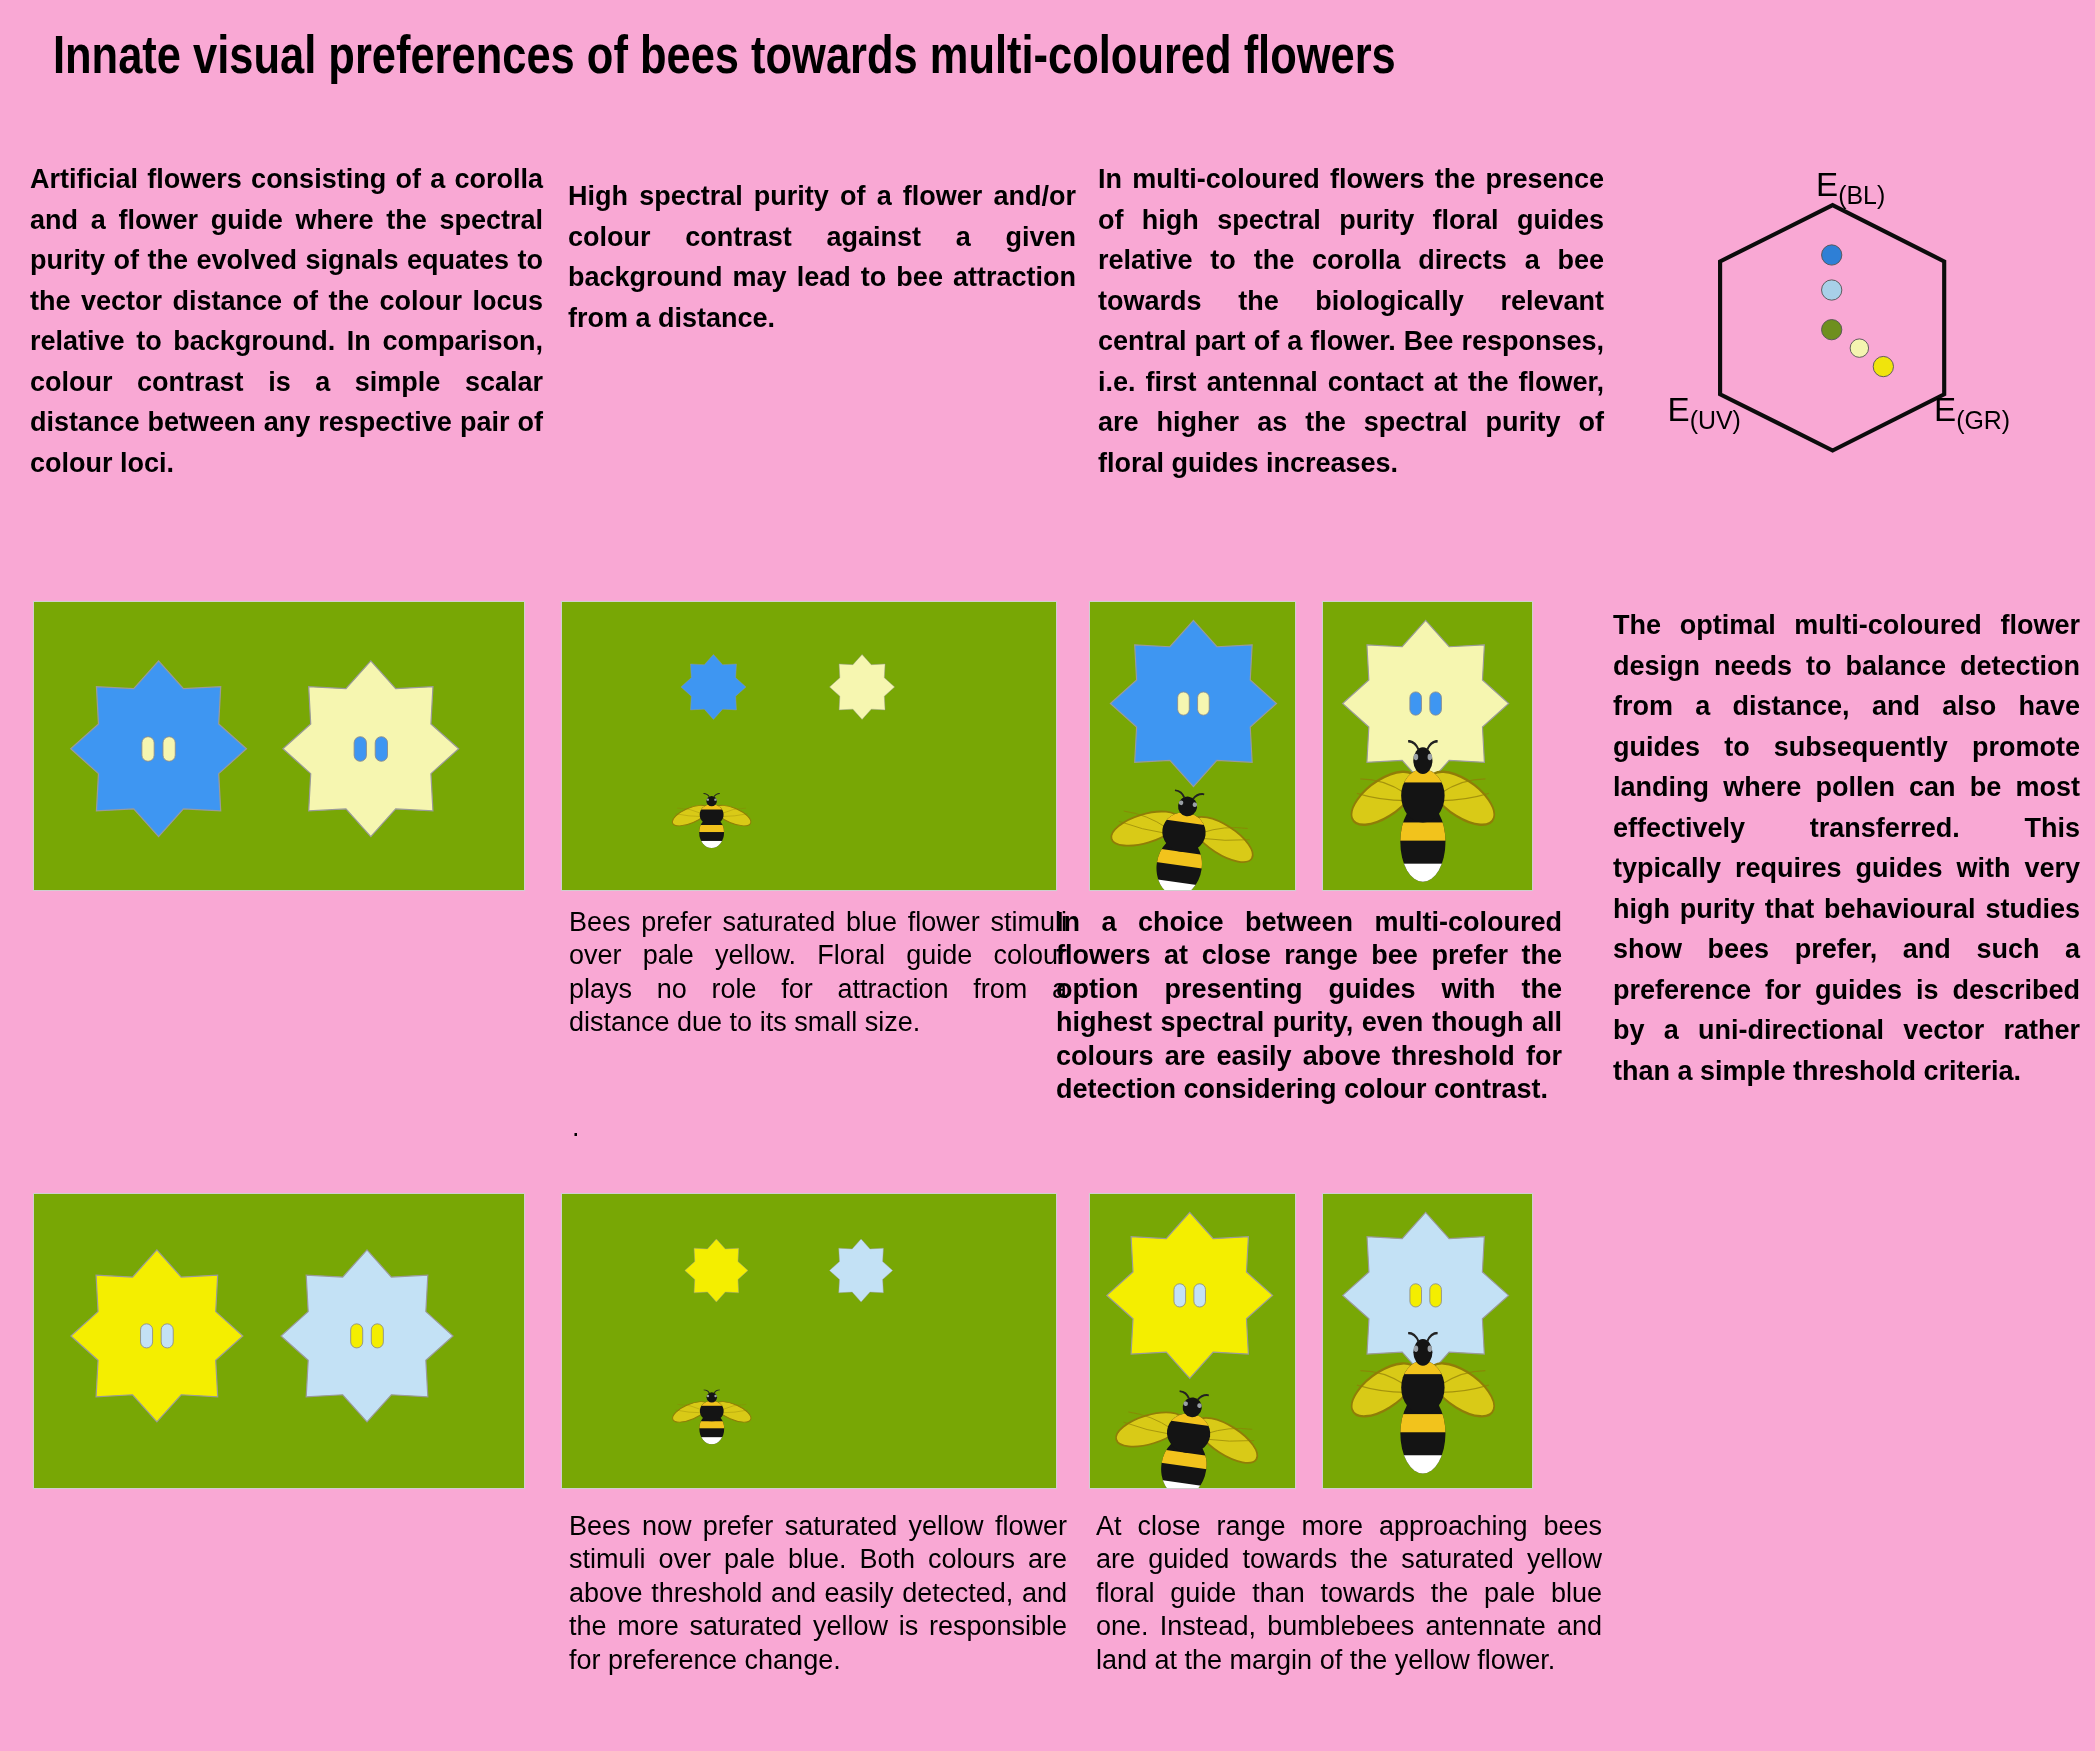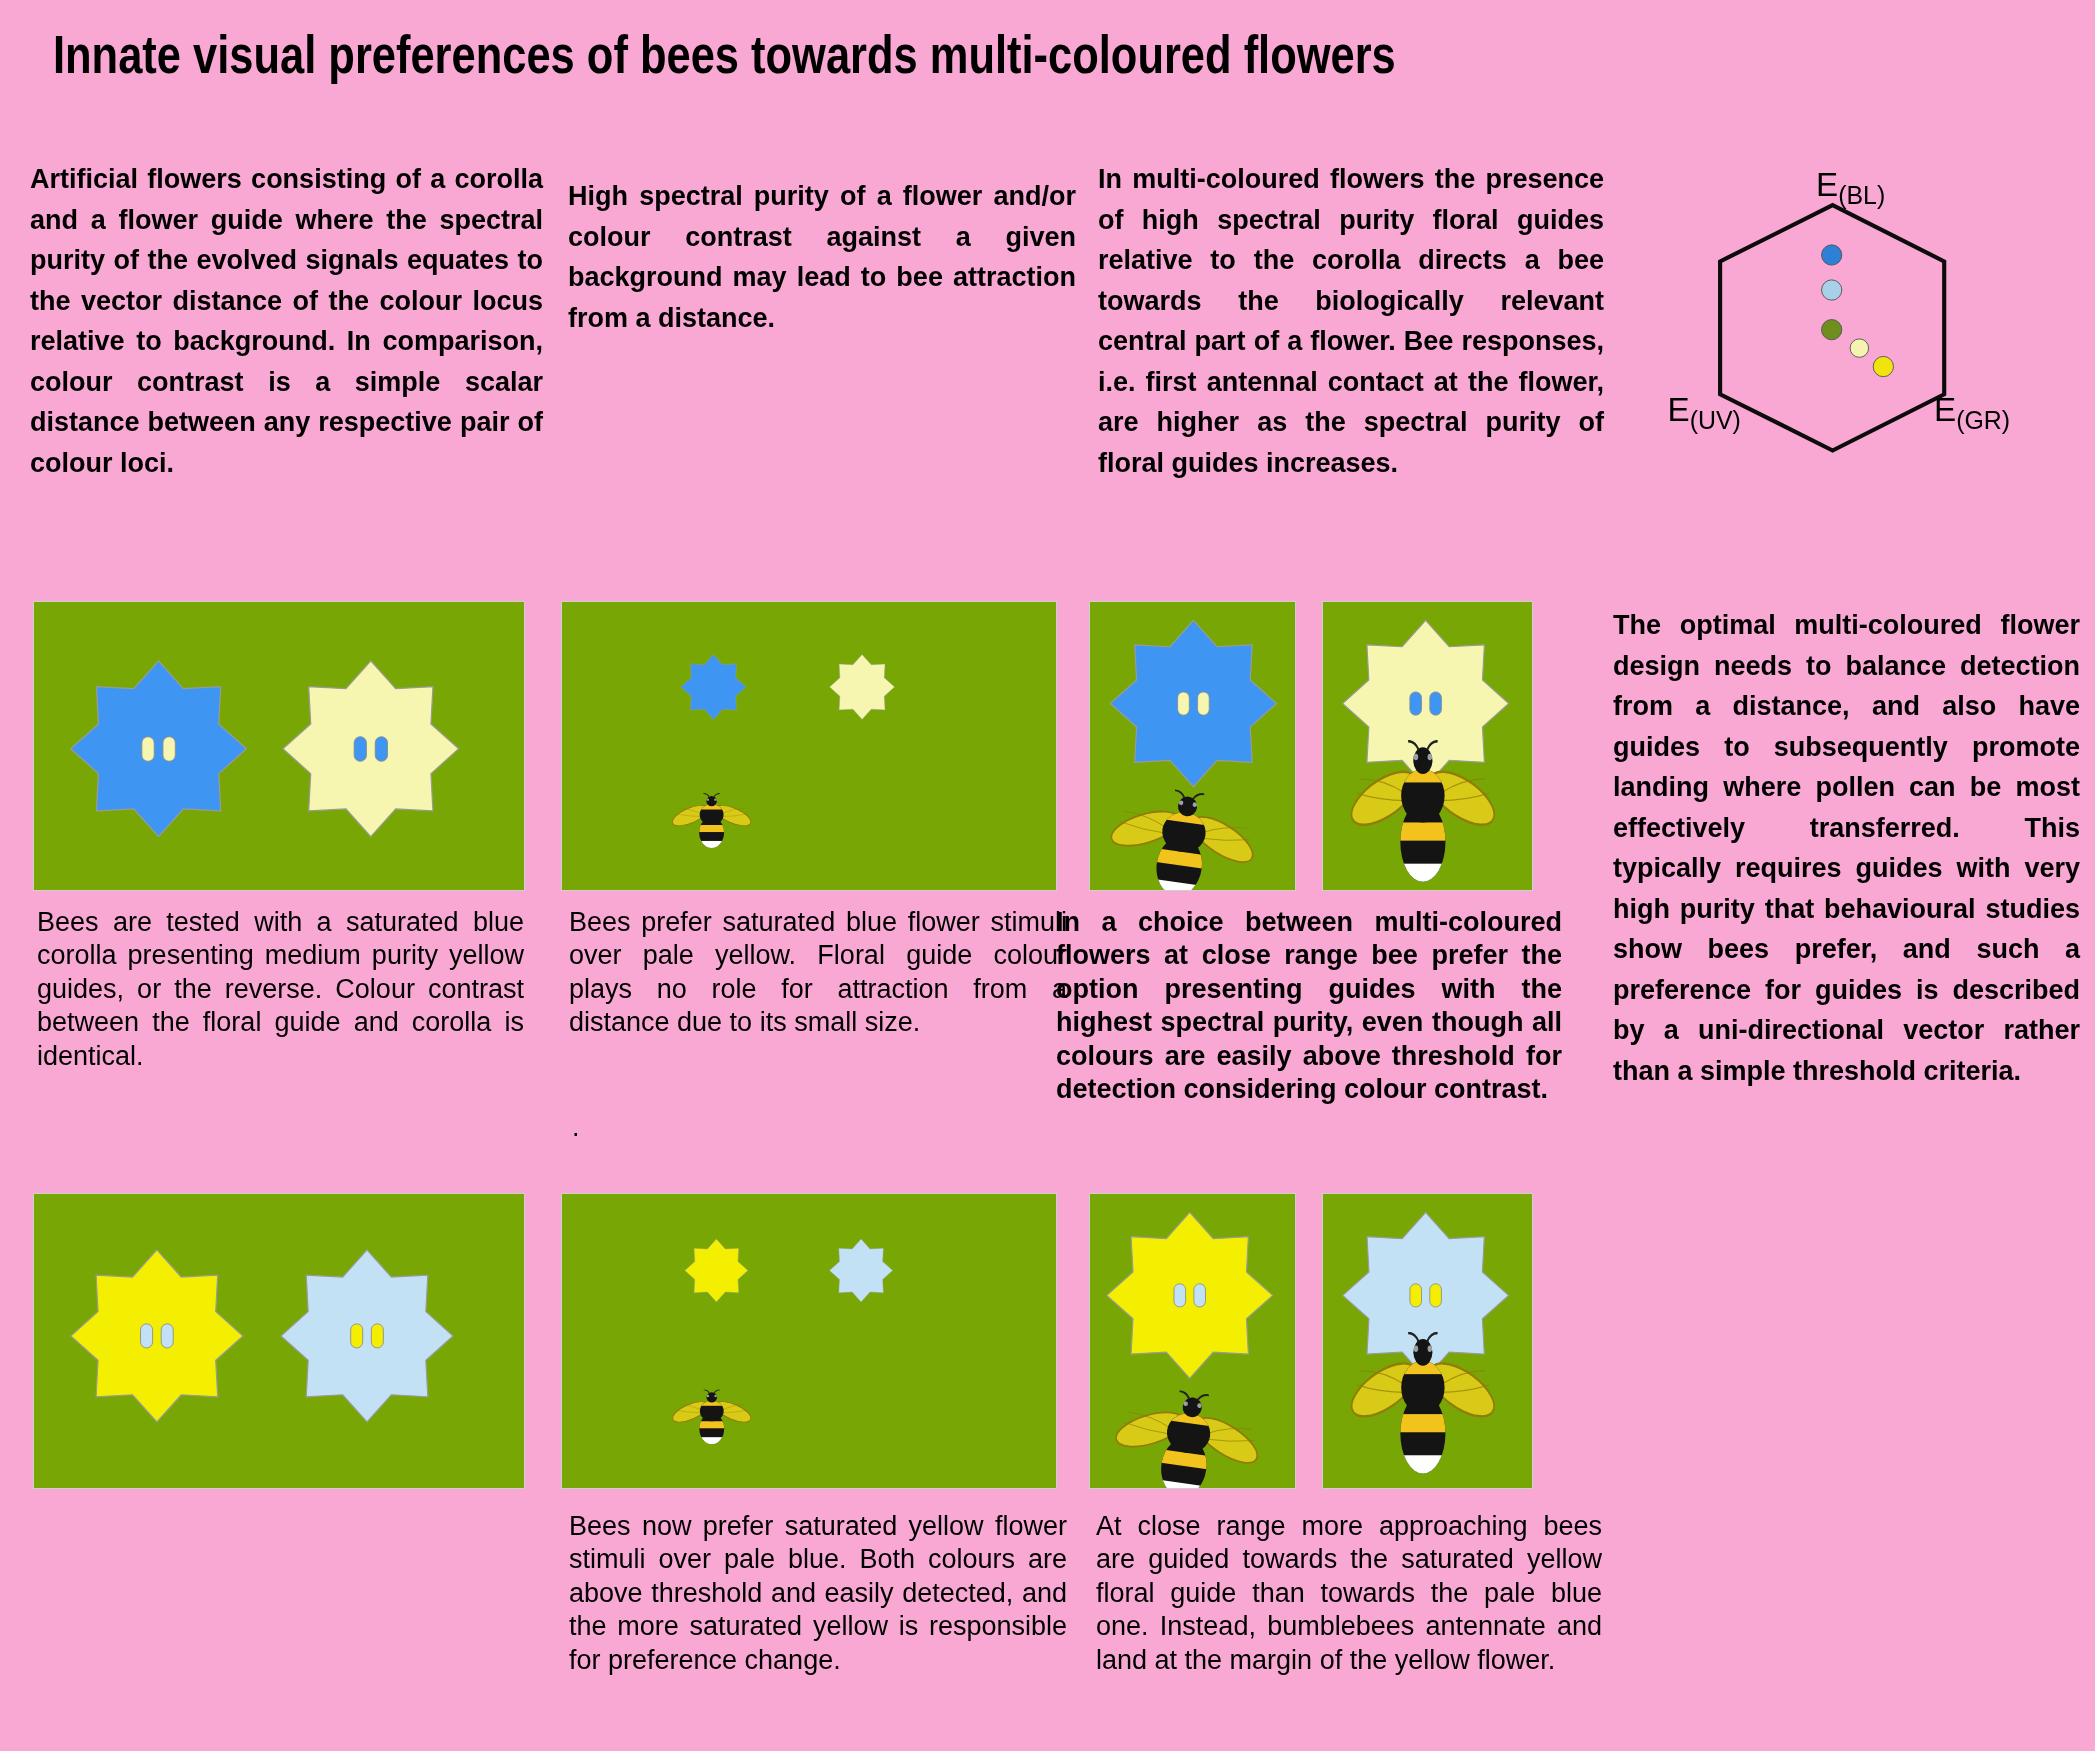--- a/index.html
+++ b/index.html
@@ -122,21 +122,20 @@
   </svg>
 
   <svg class="panel" style="left:1322px;top:601px;" width="209" height="288" viewBox="0 0 226 312">
     <use href="#star8" x="16.5" y="15.5" width="189" height="189" fill="var(--paleYellow)"></use>
     <use href="#guides" x="92.1" y="95.6" width="37.8" height="28.8" fill="var(--blue)"></use>
     <use href="#bee" x="28" y="149.5" width="160" height="155"></use>
   </svg>
 
   <div class="para bold" style="left:1613px;top:605px;width:467px;">The optimal multi-coloured flower design needs to balance detection from a distance, and also have guides to subsequently promote landing where pollen can be most effectively transferred. This typically requires guides with very high purity that behavioural studies show bees prefer, and such a preference for guides is described by a uni-directional vector rather than a simple threshold criteria.</div>
 
-  <div class="para caption" style="left:37px;top:906px;width:487px;">Bees are tested with a saturated blue corolla presenting medium purity yellow guides, or the reverse. Colour contrast between the floral guide and corolla is identical.</div>
   <div class="para caption" style="left:569px;top:906px;width:498px;">Bees prefer saturated blue flower stimuli over pale yellow. Floral guide colour plays no role for attraction from a distance due to its small size.</div>
   <div class="stray" style="left:572px;top:1112px;">.</div>
   <div class="para caption" style="left:1056px;top:906px;width:506px;font-weight:bold;">In a choice between multi-coloured flowers at close range bee prefer the option presenting guides with the highest spectral purity, even though all colours are easily above threshold for detection considering colour contrast.</div>
 
   <svg class="panel" style="left:33px;top:1193px;" width="490" height="294" viewBox="0 0 531 319">
     <use href="#star8" x="35" y="56" width="196" height="196" fill="var(--yellow)"></use>
     <use href="#guides" x="113.4" y="139" width="39.2" height="29.9" fill="var(--paleBlue)"></use>
     <use href="#star8" x="263" y="56" width="196" height="196" fill="var(--paleBlue)"></use>
     <use href="#guides" x="341.4" y="139" width="39.2" height="29.9" fill="var(--yellow)"></use>
   </svg>

